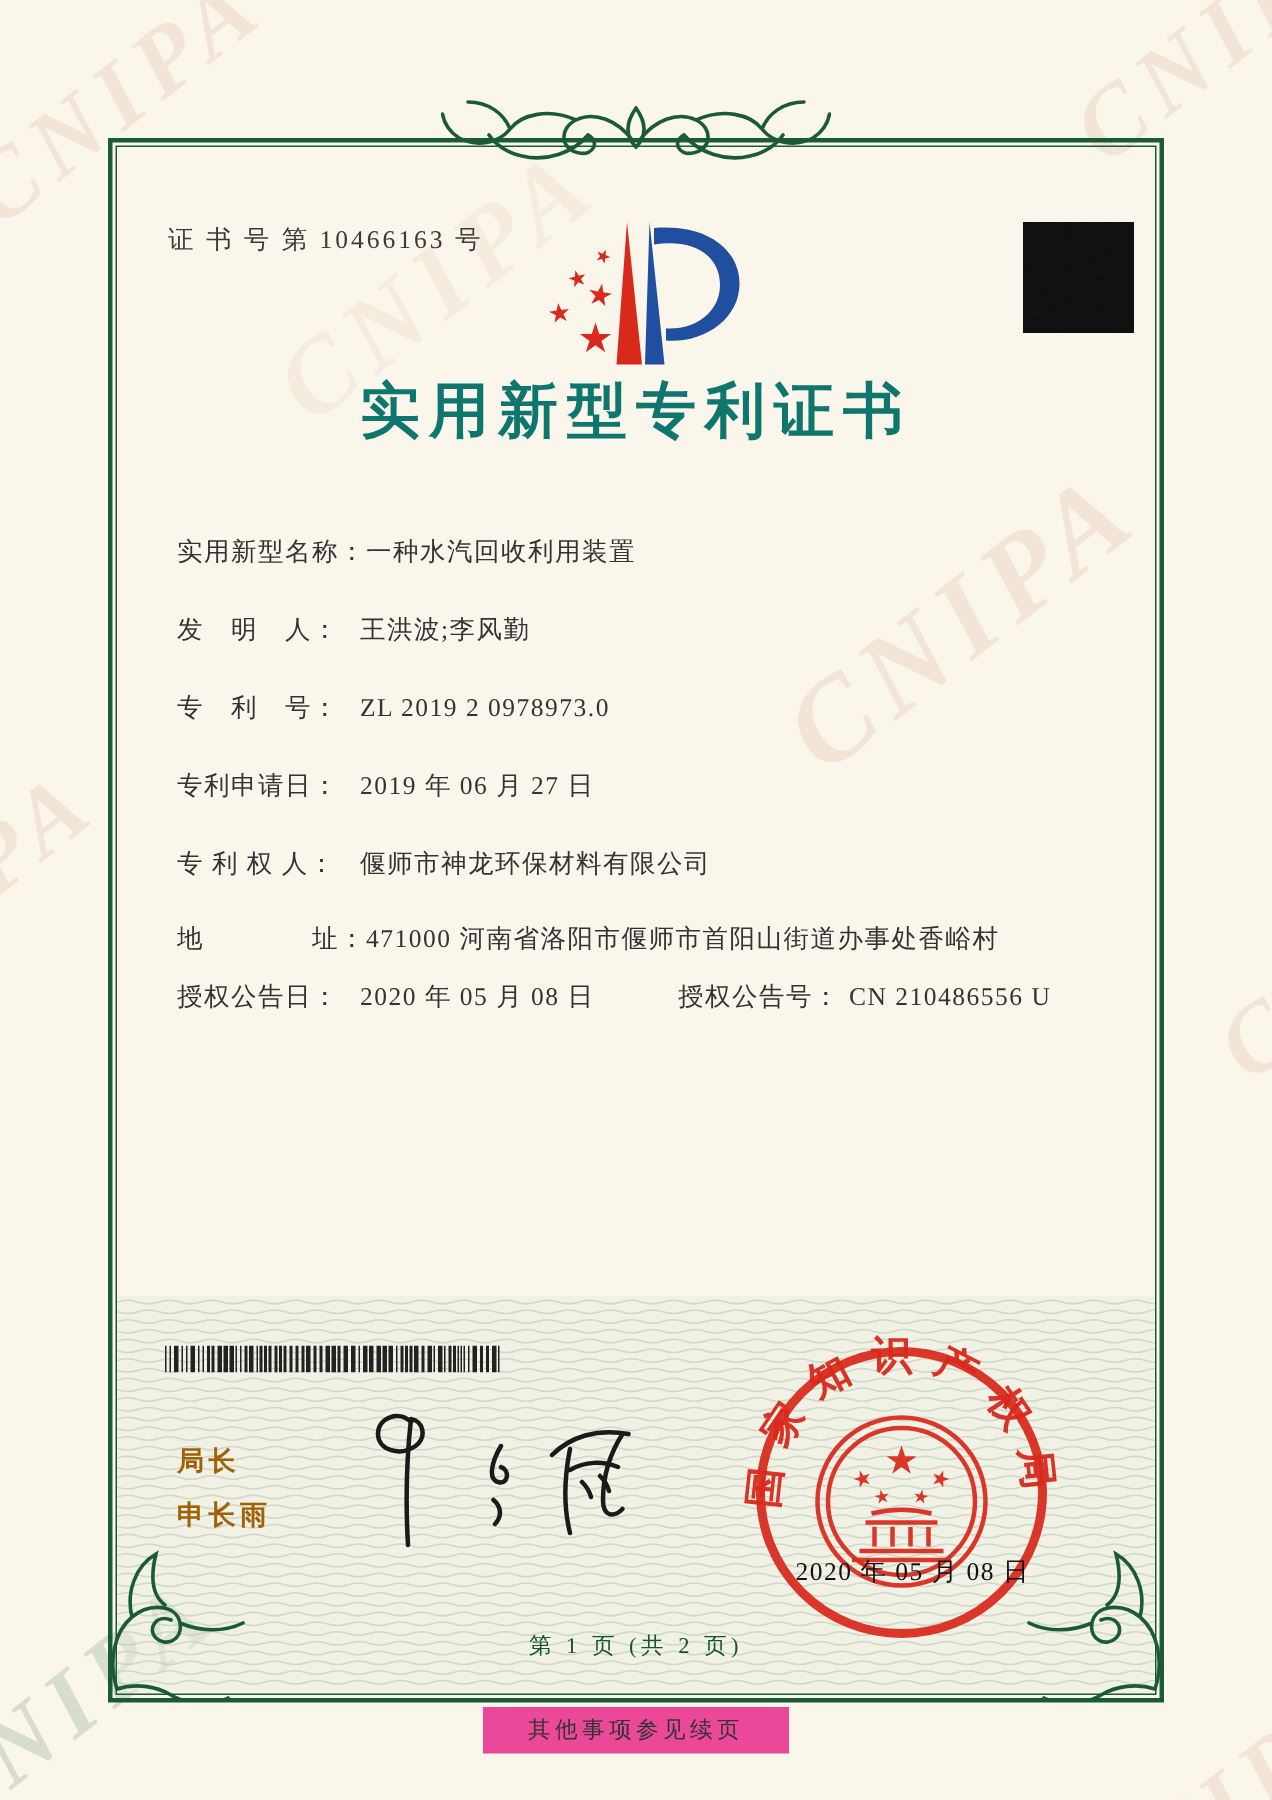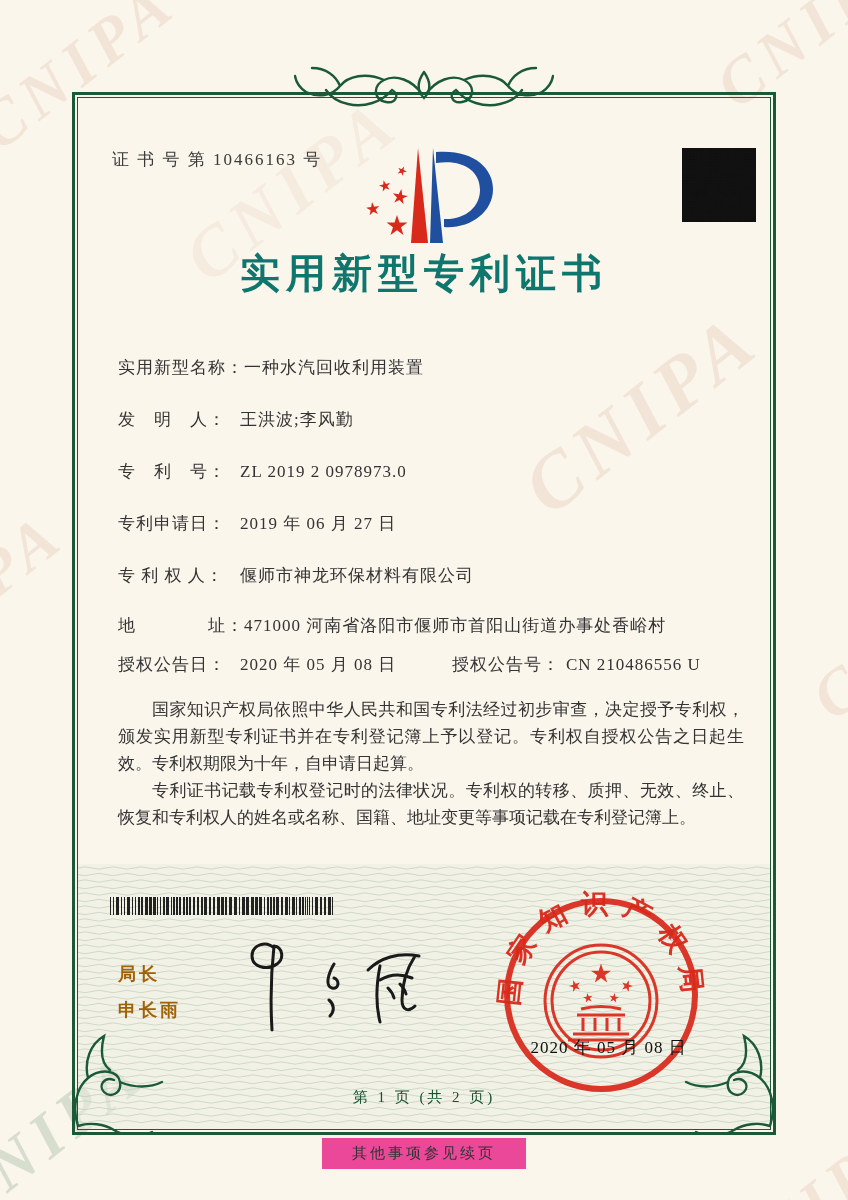--- a/index.html
+++ b/index.html
@@ -459,24 +459,20 @@
   <div class="frow" style="top:614px;">
     <span class="lb">地　　　　址：</span><span class="val">471000 河南省洛阳市偃师市首阳山街道办事处香峪村</span>
   </div>
   <div class="frow" style="top:653px;">
     <span class="lb">授权公告日：</span><span class="val">2020 年 05 月 08 日</span>
   </div>
   <div class="frow" style="left:452px;top:653px;">
     <span class="lb" style="min-width:0;margin-right:6px;">授权公告号：</span><span class="val">CN 210486556 U</span>
   </div>
 
-  <div class="paras">
-    <p>国家知识产权局依照中华人民共和国专利法经过初步审查，决定授予专利权，颁发实用新型专利证书并在专利登记簿上予以登记。专利权自授权公告之日起生效。专利权期限为十年，自申请日起算。</p>
-    <p>专利证书记载专利权登记时的法律状况。专利权的转移、质押、无效、终止、恢复和专利权人的姓名或名称、国籍、地址变更等事项记载在专利登记簿上。</p>
-  </div>
 
   <svg class="barcode" width="228" height="18" viewBox="0 0 228 18">
     <g id="bc-g">
         <rect x="0" y="0" width="1" height="18"></rect>
         <rect x="3" y="0" width="1" height="18"></rect>
         <rect x="6" y="0" width="3" height="18"></rect>
         <rect x="11" y="0" width="1" height="18"></rect>
         <rect x="14" y="0" width="1" height="18"></rect>
         <rect x="17" y="0" width="3" height="18"></rect>
         <rect x="22" y="0" width="1" height="18"></rect>

